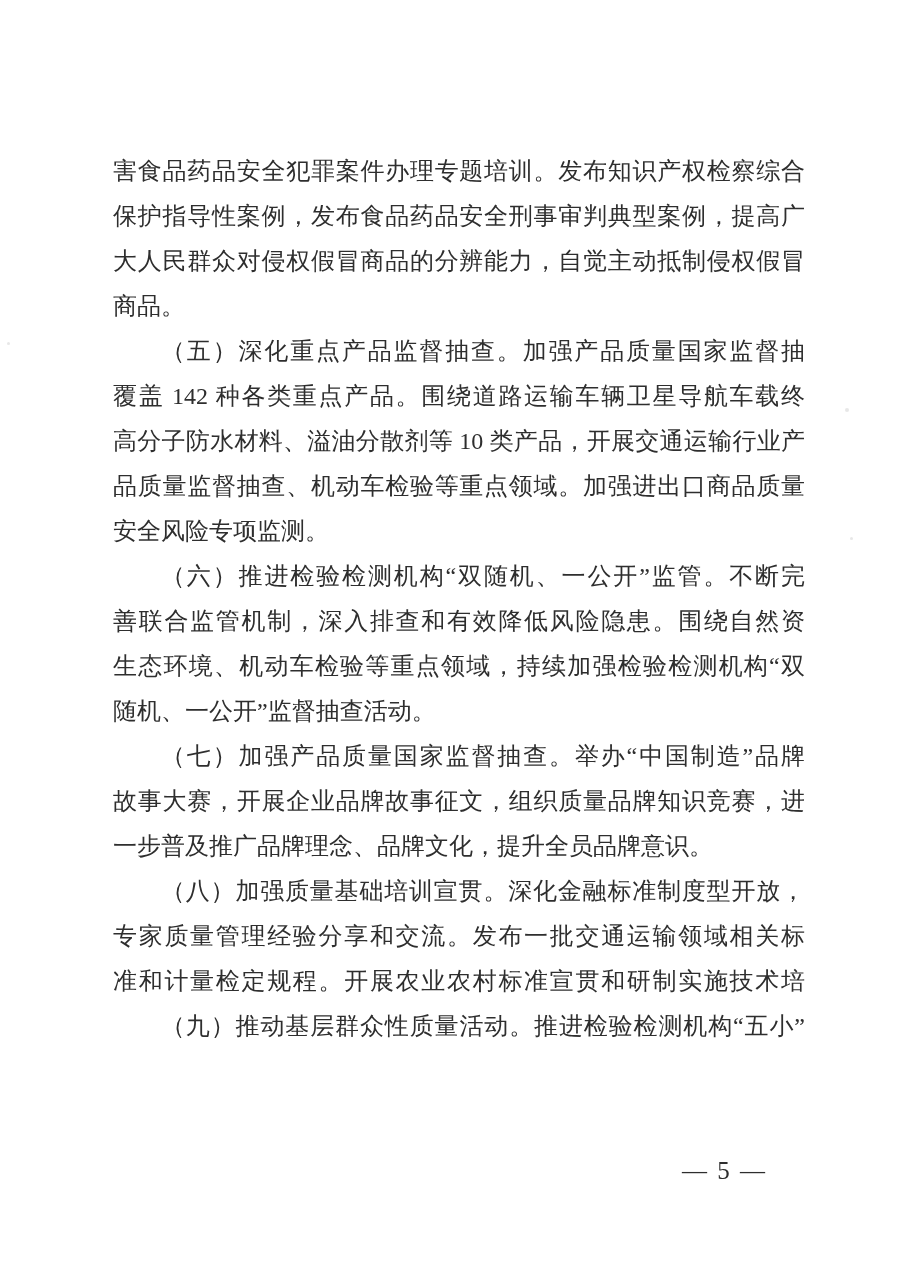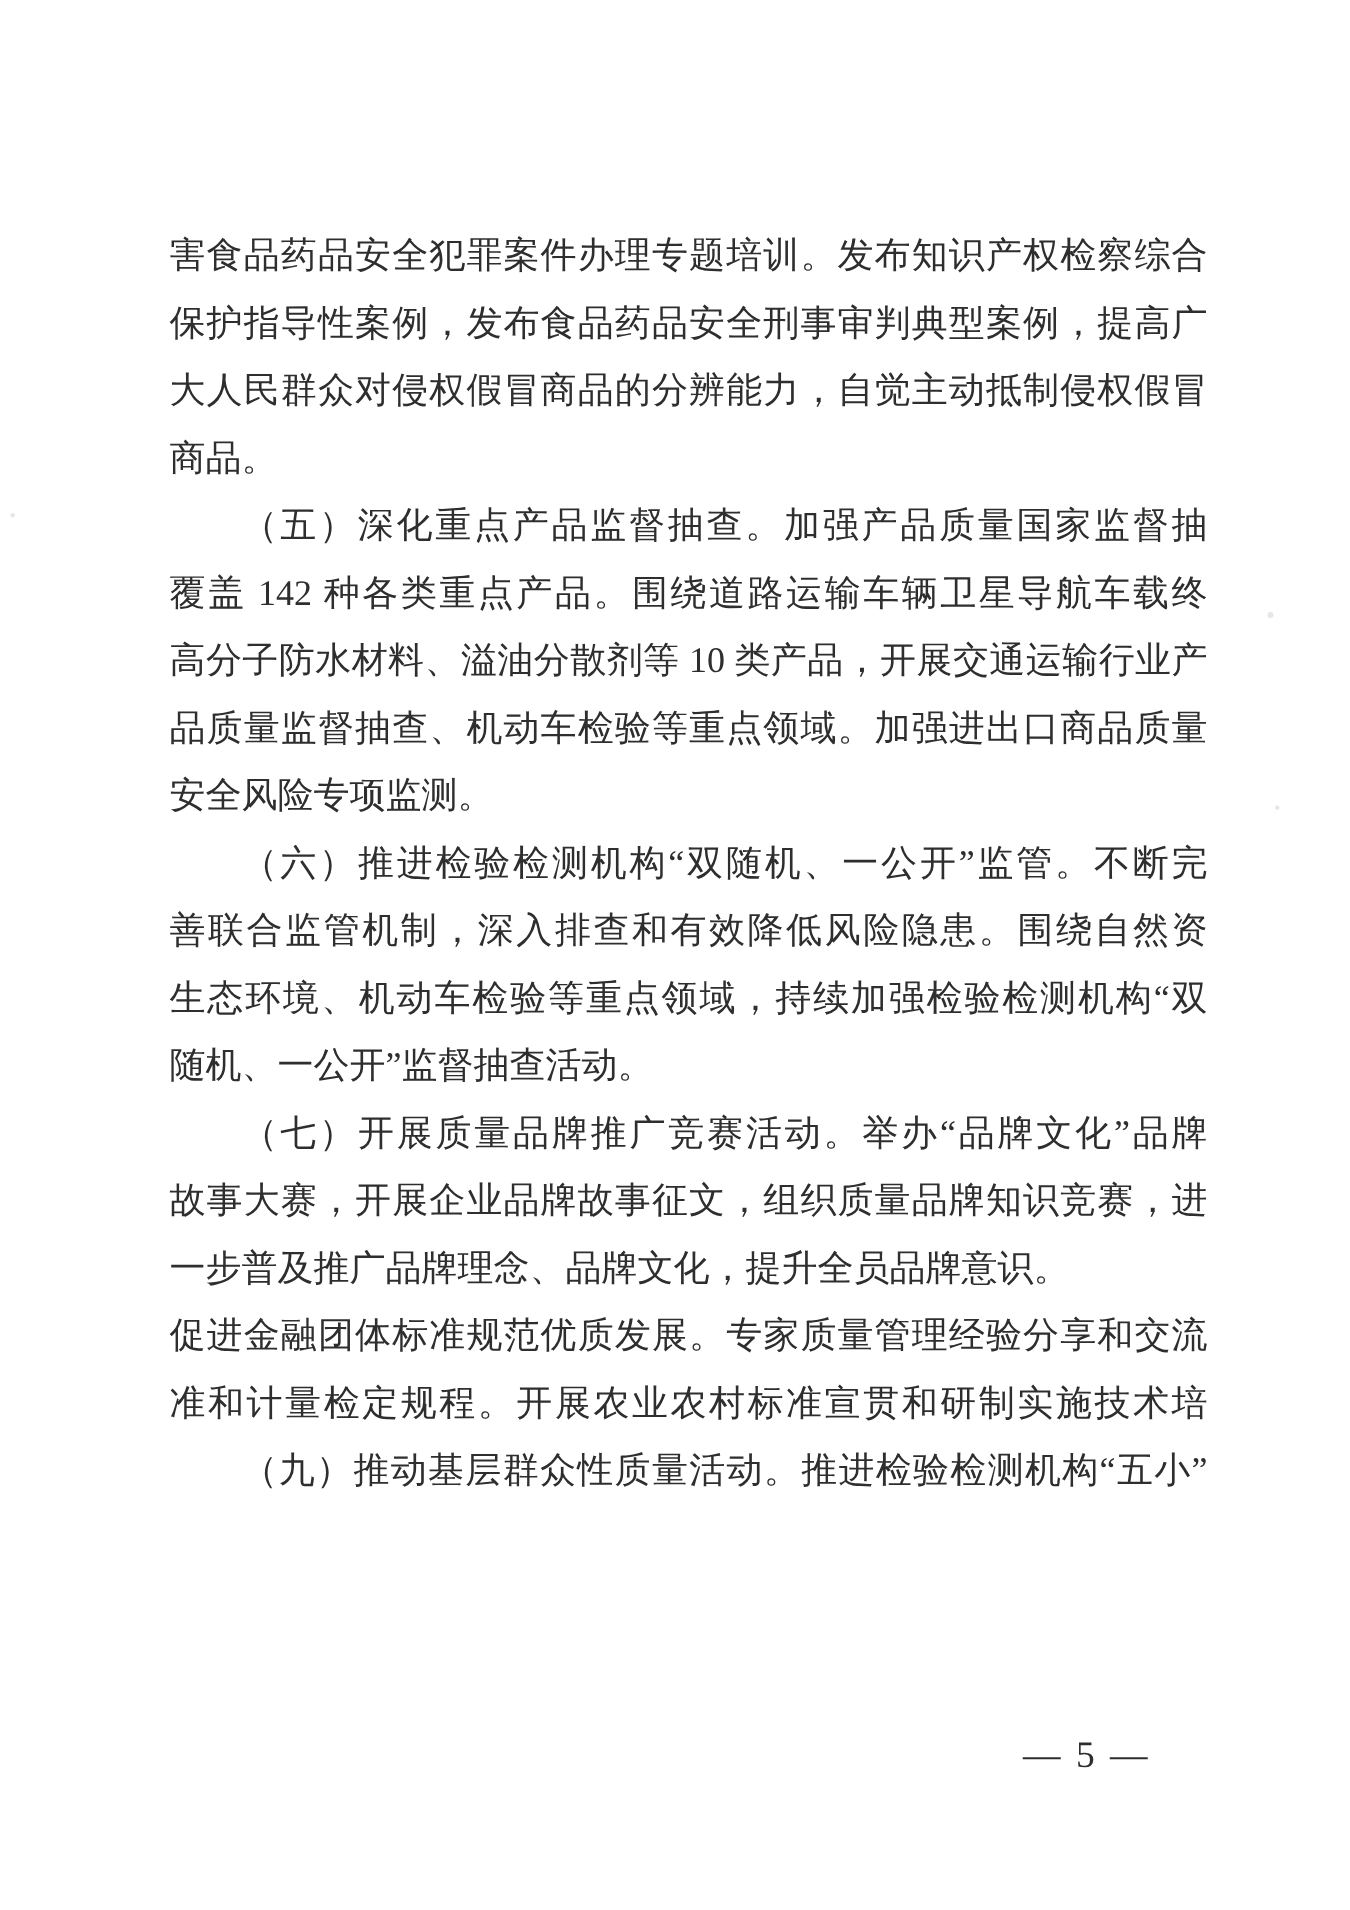--- a/index.html
+++ b/index.html
@@ -74,24 +74,25 @@
       <div class="line last">商品。</div>
       <div class="line indent">（五）深化重点产品监督抽查。加强产品质量国家监督抽查，</div>
       <div class="line">覆盖 142 种各类重点产品。围绕道路运输车辆卫星导航车载终端、</div>
       <div class="line">高分子防水材料、溢油分散剂等 10 类产品，开展交通运输行业产</div>
       <div class="line">品质量监督抽查、机动车检验等重点领域。加强进出口商品质量</div>
       <div class="line last">安全风险专项监测。</div>
       <div class="line indent">（六）推进检验检测机构“双随机、一公开”监管。不断完</div>
       <div class="line">善联合监管机制，深入排查和有效降低风险隐患。围绕自然资源、</div>
       <div class="line">生态环境、机动车检验等重点领域，持续加强检验检测机构“双</div>
       <div class="line last">随机、一公开”监督抽查活动。</div>
-      <div class="line indent">（七）开展质量品牌推广竞赛活动。举办“品牌文化”品牌</div>
+      <div class="line indent">（七）加强产品质量国家监督抽查。举办“中国制造”品牌</div>
       <div class="line">故事大赛，开展企业品牌故事征文，组织质量品牌知识竞赛，进</div>
       <div class="line last">一步普及推广品牌理念、品牌文化，提升全员品牌意识。</div>
-      <div class="line">促进金融团体标准规范优质发展。专家质量管理经验分享和交流</div>
+      <div class="line indent">（八）加强质量基础培训宣贯。深化金融标准制度型开放，</div>
+      <div class="line">专家质量管理经验分享和交流。发布一批交通运输领域相关标</div>
       <div class="line">准和计量检定规程。开展农业农村标准宣贯和研制实施技术培训。</div>
       <div class="line indent">（九）推动基层群众性质量活动。推进检验检测机构“五小”</div>
     </div>
 
   <div class="page-number">— 5 —</div>
 
   <span class="speck s1"></span>
   <span class="speck s2"></span>
   <span class="speck s3"></span>
 </div>

